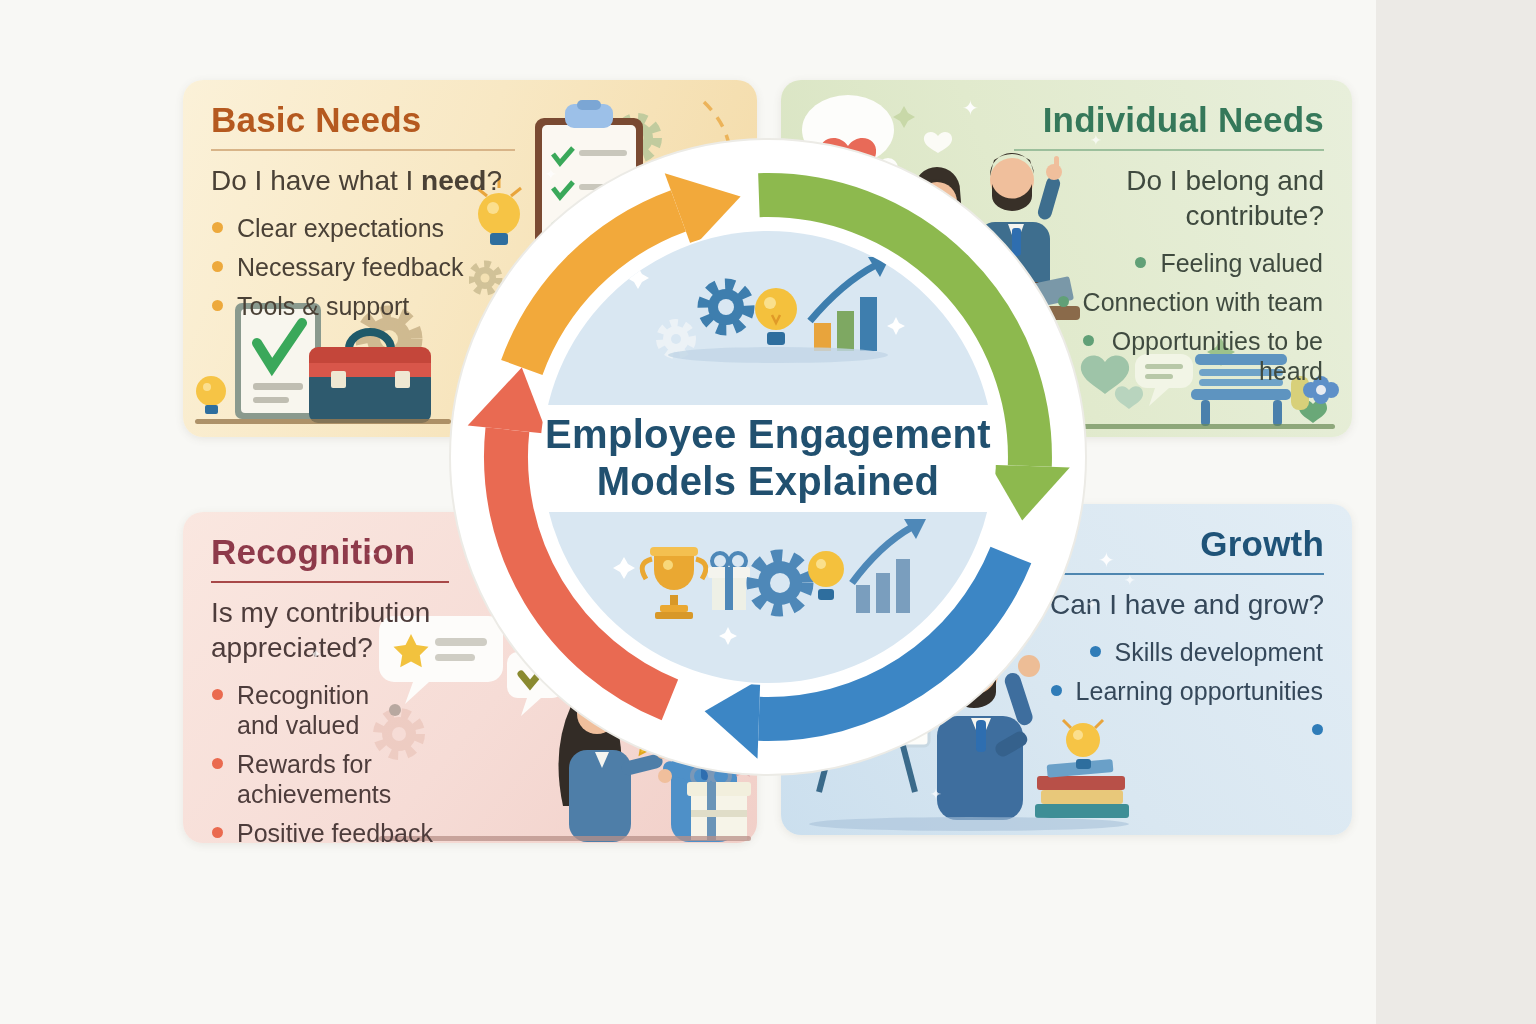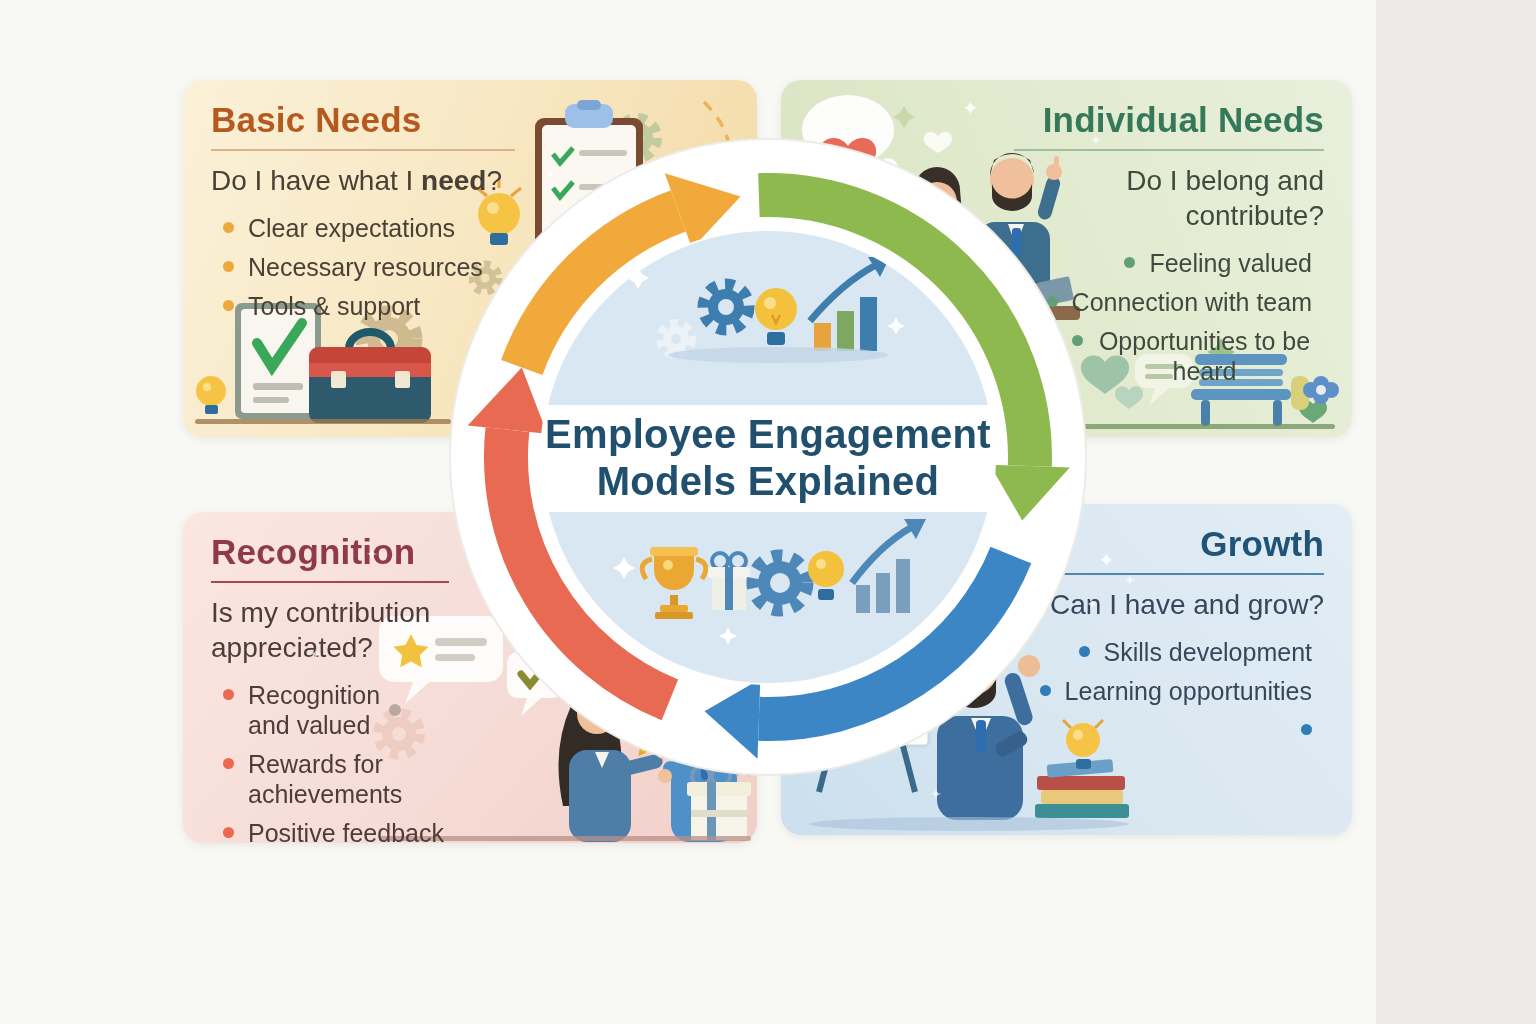--- a/index.html
+++ b/index.html
@@ -25,27 +25,27 @@
   #card-basic .underline{width:304px;background:#d8b488;}
   #card-individual .underline{width:310px;background:#9cbf9c;margin-left:auto;}
   #card-recognition .underline{width:238px;background:#a84848;}
   #card-growth .underline{width:262px;background:#4e86b0;margin-left:auto;}
   .question{font-size:28px;margin:0 0 15px;line-height:1.25;}
   #card-basic .question{color:#4a4136;}
   #card-individual .question{color:#3f4a3f;max-width:232px;margin-left:auto;}
   #card-recognition .question{color:#4d3c3b;max-width:245px;}
   #card-growth .question{color:#35485a;}
   .right-align .card-text{text-align:right;}
-  ul.bullets{list-style:none;margin:12px;padding:0;display:flex;flex-direction:column;gap:9px;}
+  ul.bullets{list-style:none;margin:1px;padding:0;display:flex;flex-direction:column;gap:9px;}
   ul.bullets li{display:flex;gap:14px;font-size:25px;line-height:1.2;}
   .right-align ul.bullets li{justify-content:flex-end;}
   .right-align ul.bullets li .btxt{text-align:right;}
   .dot{width:11px;height:11px;border-radius:50%;margin-top:9px;flex:0 0 auto;}
   #card-basic .dot{background:#eda93c;}      #card-basic .btxt{color:#4a4136;}
-  #card-individual .dot{background:#61a077;} #card-individual .btxt{color:#3f4a3f;text-align:center;}
+  #card-individual .dot{background:#61a077;} #card-individual .btxt{color:#3f4a3f;}
   #card-recognition .dot{background:#ea6a4f;}#card-recognition .btxt{color:#4d3c3b;}
   #card-growth .dot{background:#2f7cb8;}     #card-growth .btxt{color:#35485a;}
   .narrow{max-width:170px;}
   .narrow2{max-width:215px;}
   
   .scene{position:absolute;z-index:1;}
   
   #ring-svg{position:absolute;left:428px;top:117px;z-index:5;}
   #center-title{position:absolute;left:538px;top:398px;width:460px;height:120px;z-index:6;
     display:flex;flex-direction:column;align-items:center;justify-content:center;
@@ -135,21 +135,21 @@
       <h2>Basic Needs</h2>
       <div class="underline"></div>
       <p class="question"><span>Do I have what I </span><b>need</b><span>?</span></p>
       <ul class="bullets">
         <li>
             <span class="dot"></span>
             <span class="btxt">Clear expectations</span>
           </li>
         <li>
             <span class="dot"></span>
-            <span class="btxt">Necessary resources</span>
+            <span class="btxt">Necessary feedback</span>
           </li>
         <li>
             <span class="dot"></span>
             <span class="btxt">Tools &amp; support</span>
           </li>
       </ul>
     </div>
   </div>
 
   <div class="card right-align" id="card-individual">

